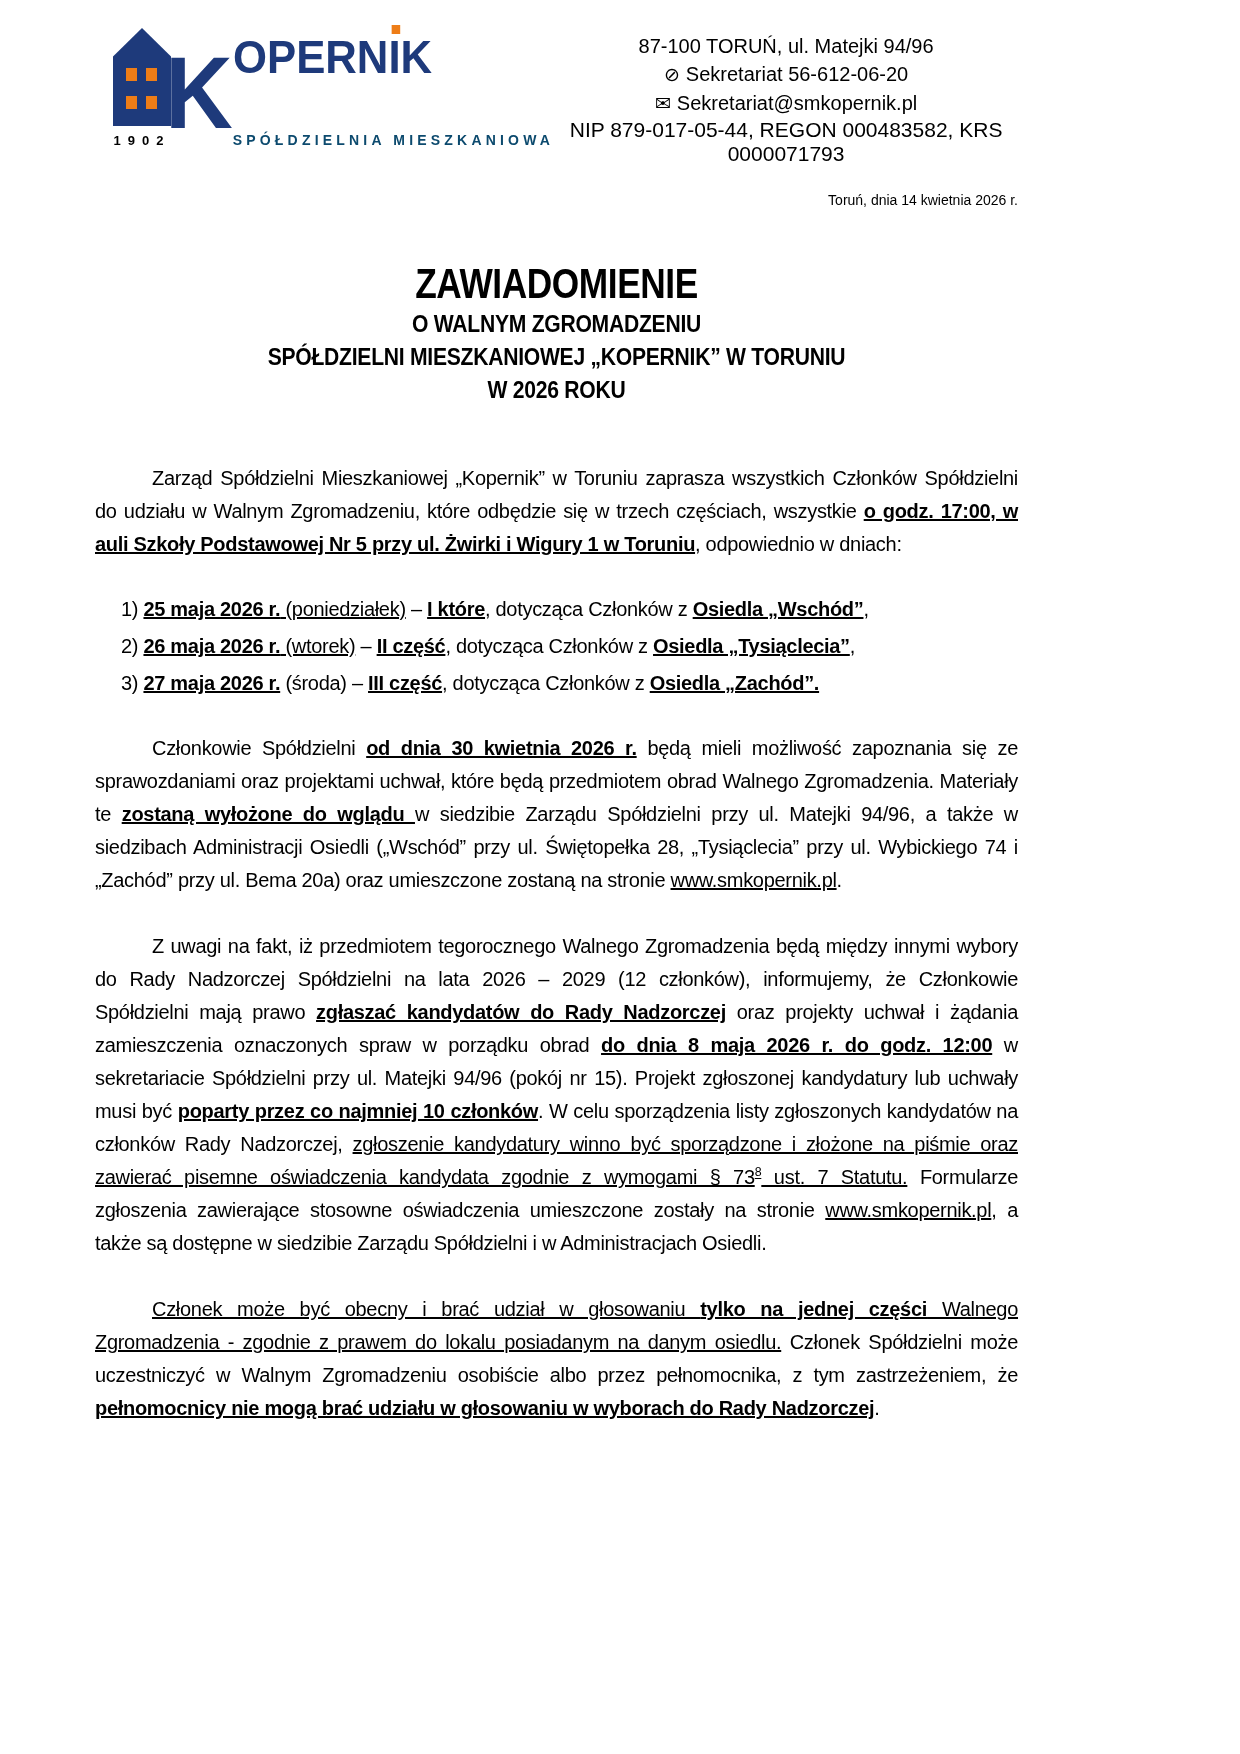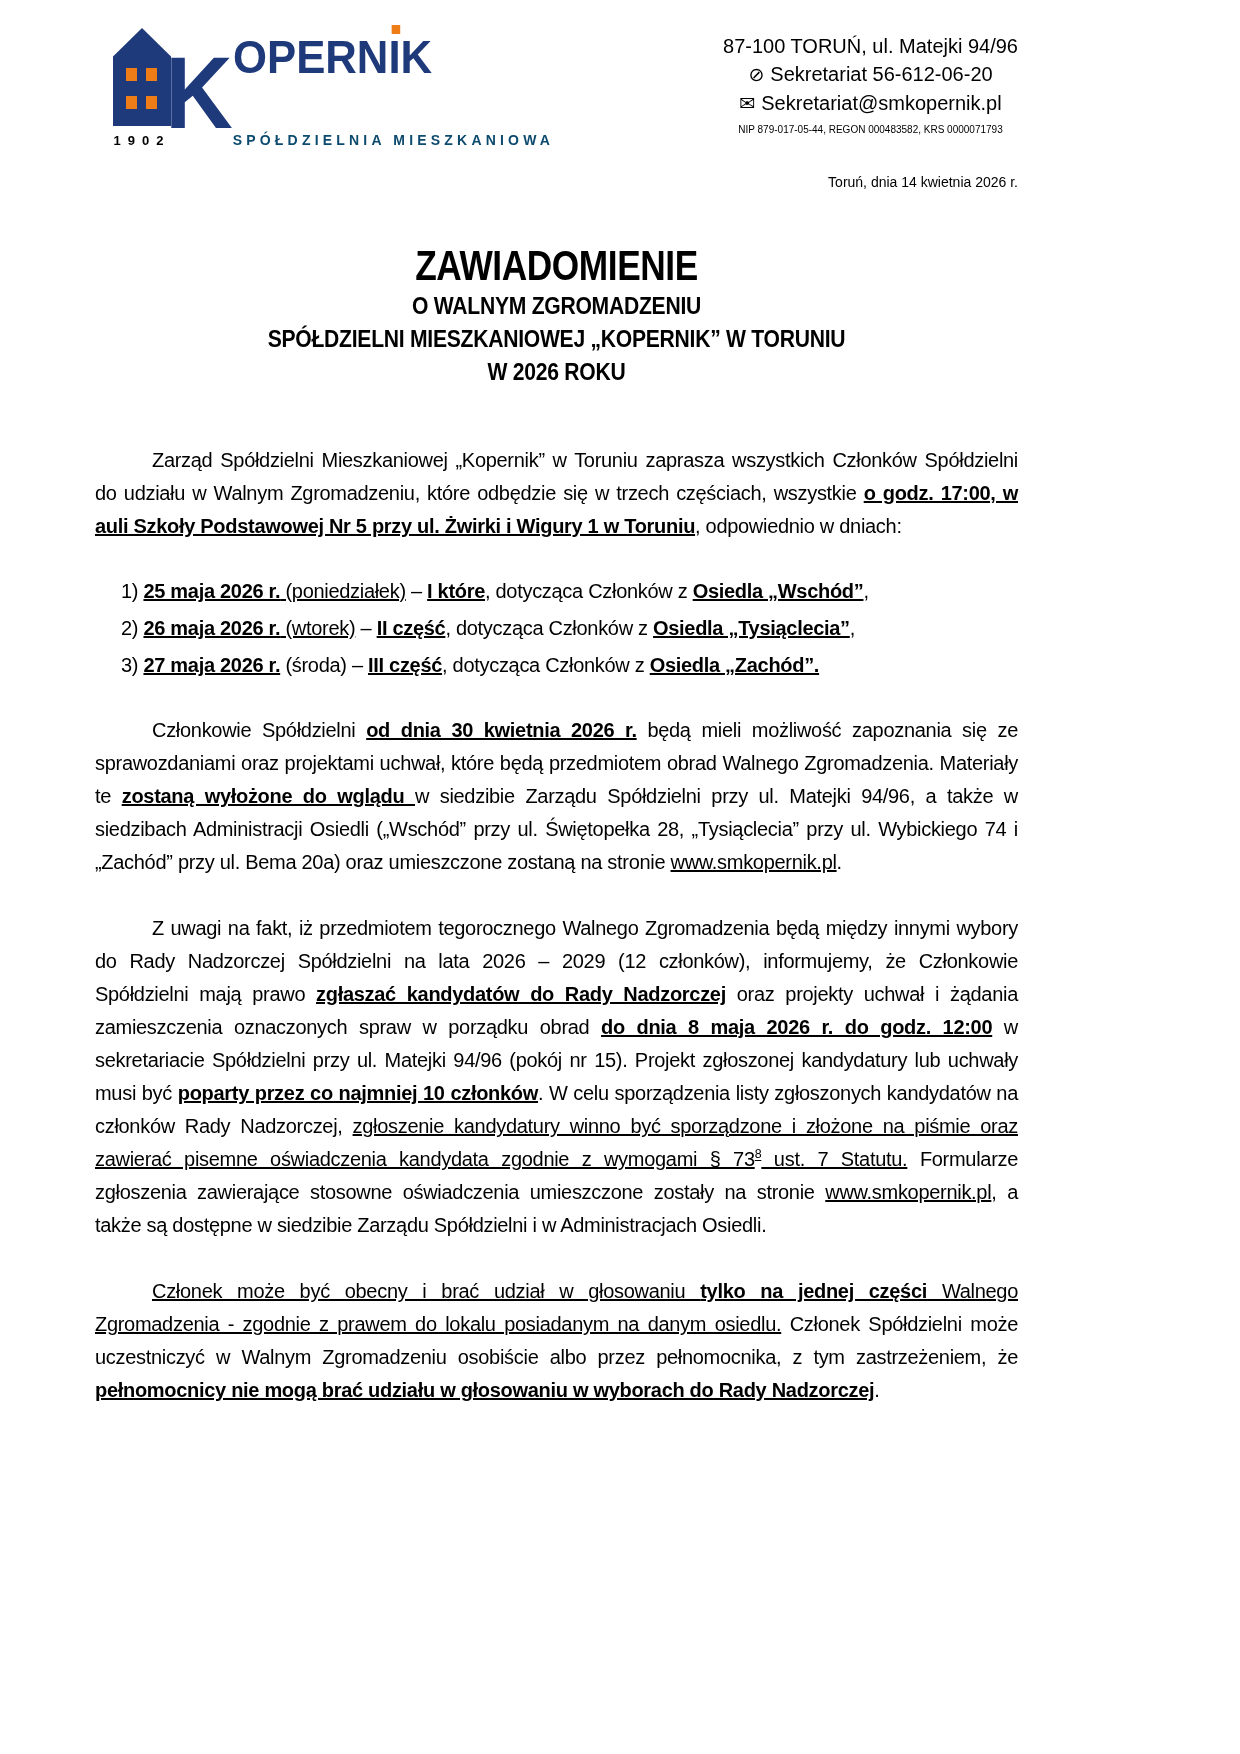--- a/index.html
+++ b/index.html
@@ -52,21 +52,21 @@
     content: ""; position: absolute; left: 3px; top: -9px;
     width: 9px; height: 9px; background: #ee7d17;
   }
   .logo-subtitle {
     color: #0c4a6e; font-size: 14px; font-weight: bold;
     letter-spacing: 4.2px; margin-top: 4px; white-space: nowrap;
   }
 
   .contact { text-align: center; line-height: 28px; font-size: 20px; padding-top: 4px; }
   .contact .icon { display: inline-block; margin-right: 6px; font-size: 19px; }
-  .contact-registry { font-size: 10px; line-height: 24px; }
+  .contact-registry { font-size: 21px; line-height: 24px; }
 
   
   .date-line { text-align: right; font-size: 14px; margin-top: 26px; }
 
   
   .title-block { text-align: center; margin-top: 52px; }
   .title-main {
     display: block; font-weight: bold; font-size: 43px; line-height: 1.1;
     transform: scaleX(0.82); transform-origin: center; letter-spacing: -0.5px;
   }

